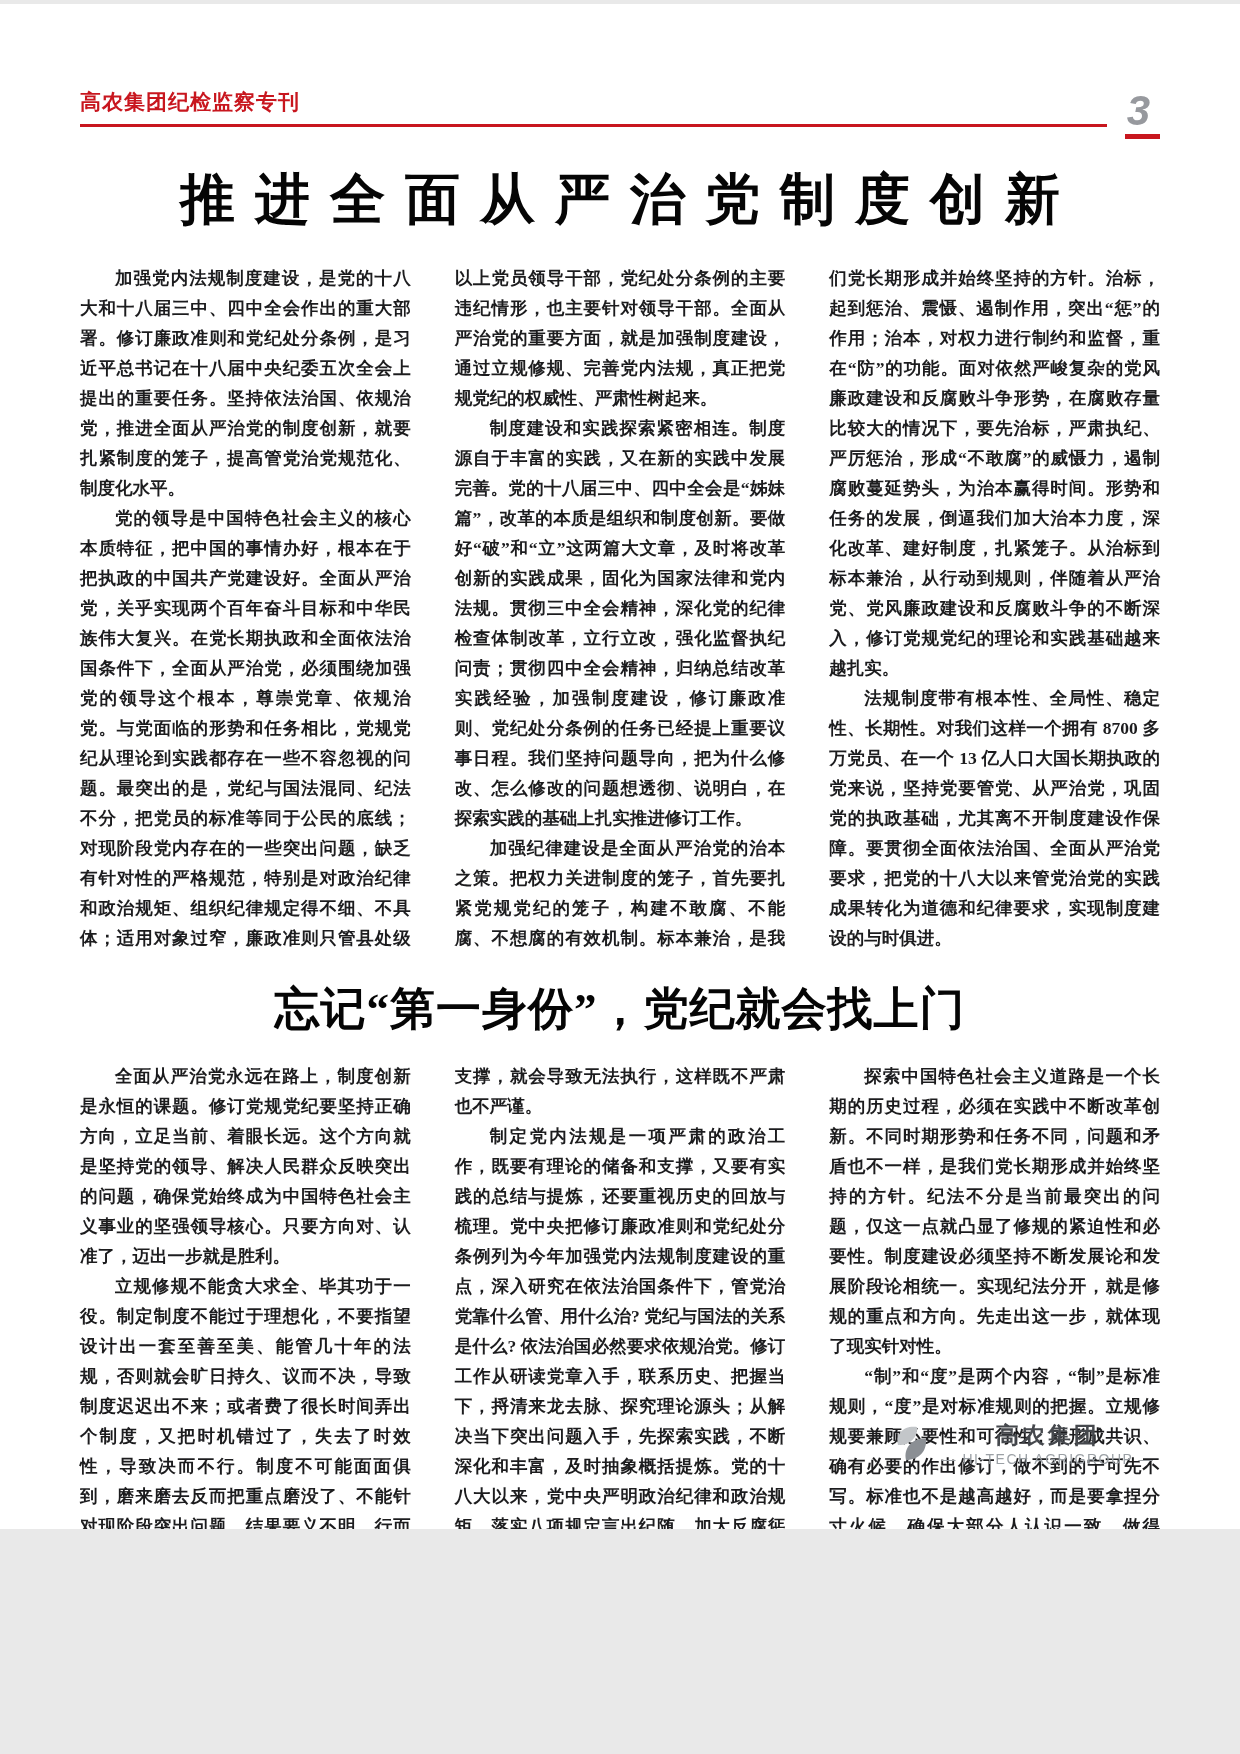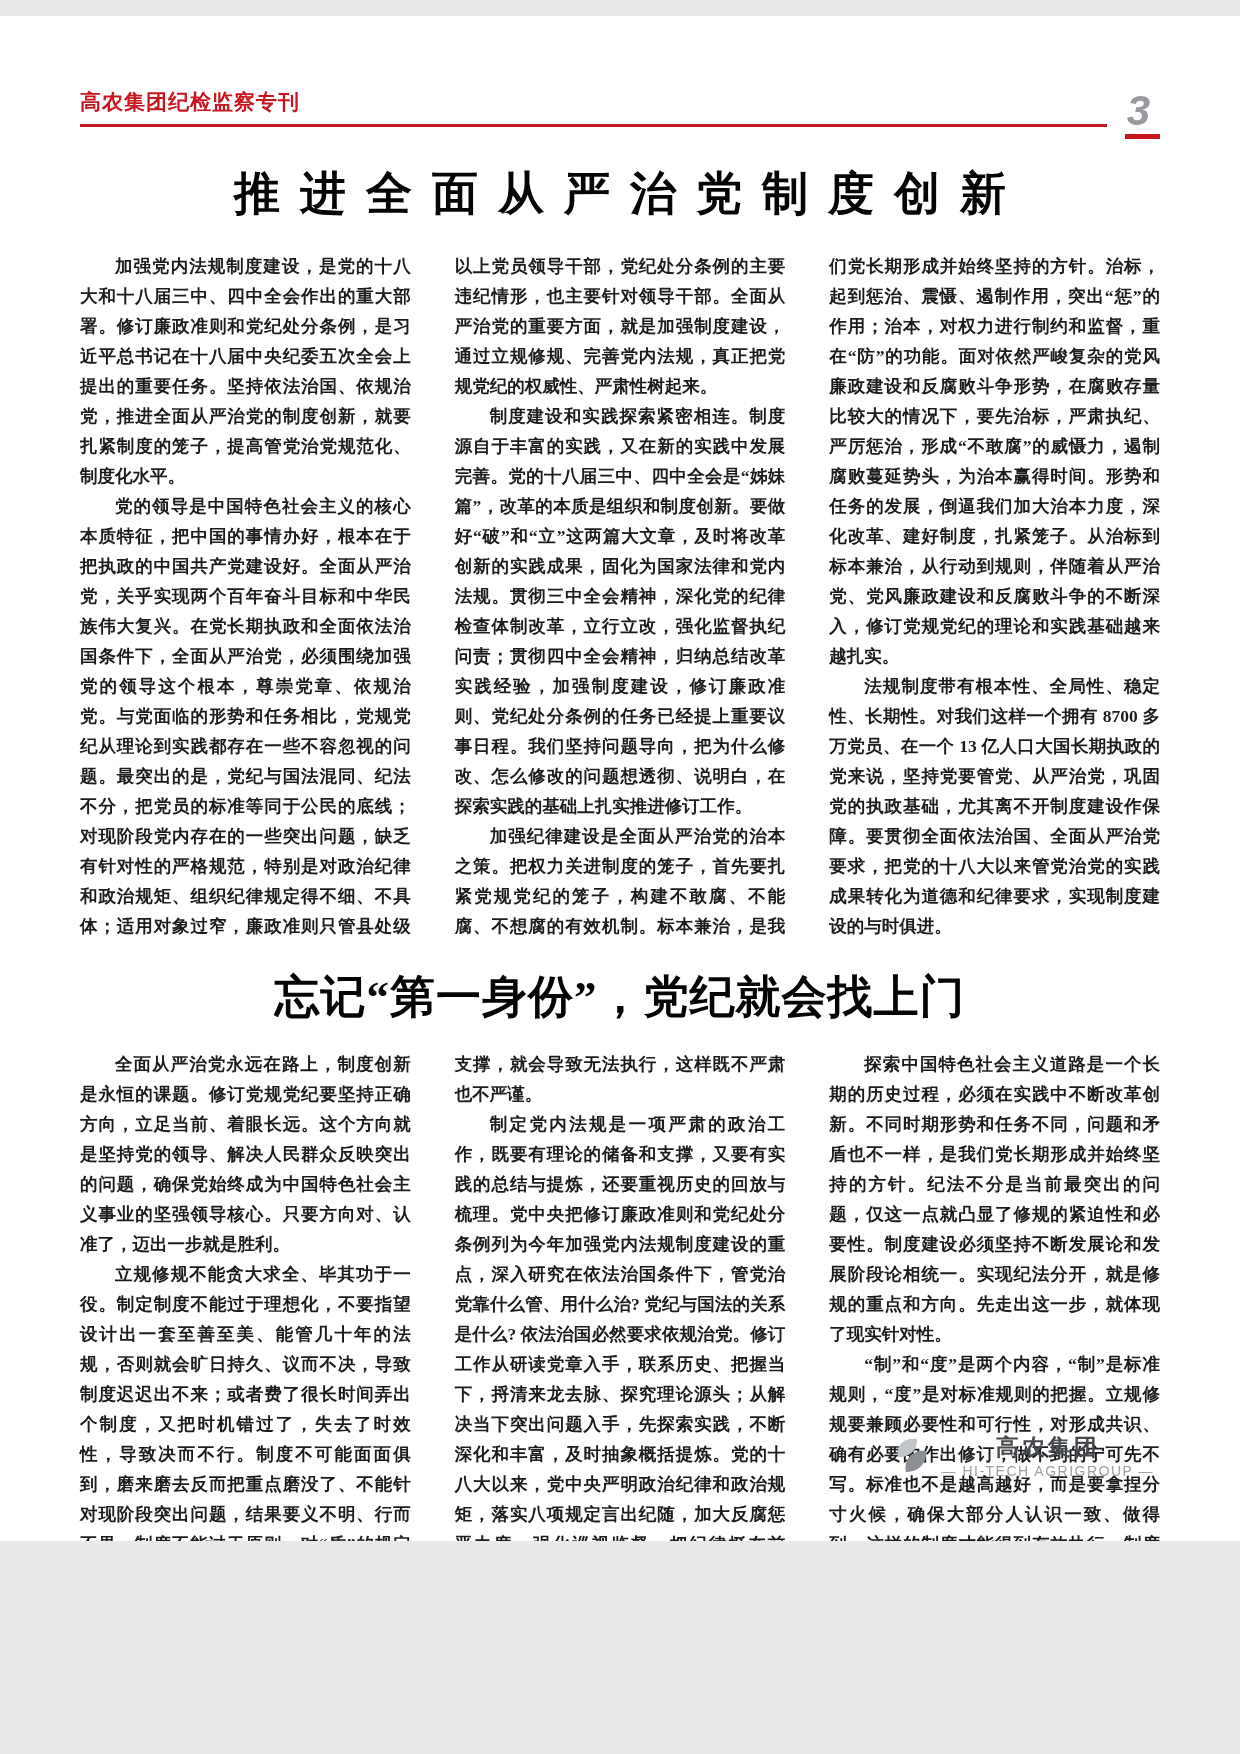--- a/index.html
+++ b/index.html
@@ -4,24 +4,24 @@
 <style>
   :root{
     --accent:#c8161e;
     --pagenum-gray:#97999e;
     --body-text:#1c1c1e;
   }
   html,body{margin:0;padding:0;background:#e9e9e9;}
   .page{
     position:relative;
     width:1240px;height:1525px;
-    margin:16px auto;
+    margin:4px auto;
     background:#ffffff;
     box-sizing:border-box;
-    padding:4px 80px;
+    padding:16px 80px;
     overflow:hidden;
     font-family:"Liberation Serif","DejaVu Serif",serif;
   }
   
   .header{display:flex;align-items:flex-end;padding-top:68px;}
   .masthead-rule{flex:1;border-bottom:3px solid var(--accent);padding-bottom:8px;}
   .masthead-text{
     color:var(--accent);
     font-family:"Liberation Sans","DejaVu Sans",sans-serif;
     font-size:21px;font-weight:700;letter-spacing:1px;
@@ -35,21 +35,21 @@
   .pagenum{
     font-family:"Liberation Sans","DejaVu Sans",sans-serif;
     font-size:42px;font-weight:700;font-style:italic;
     color:var(--pagenum-gray);line-height:1;
   }
   
   .headline1{
     margin:36px 0 26px;
     text-align:center;
     font-family:"Liberation Sans","DejaVu Sans",sans-serif;
-    font-size:46px;font-weight:900;color:#050505;
+    font-size:55px;font-weight:900;color:#050505;
     letter-spacing:20px;text-indent:20px;
     white-space:nowrap;
   }
   .headline2{
     margin:26px 0 22px;
     text-align:center;
     font-family:"Liberation Serif","DejaVu Serif",serif;
     font-size:45px;font-weight:900;color:#050505;
     letter-spacing:1px;white-space:nowrap;
   }

